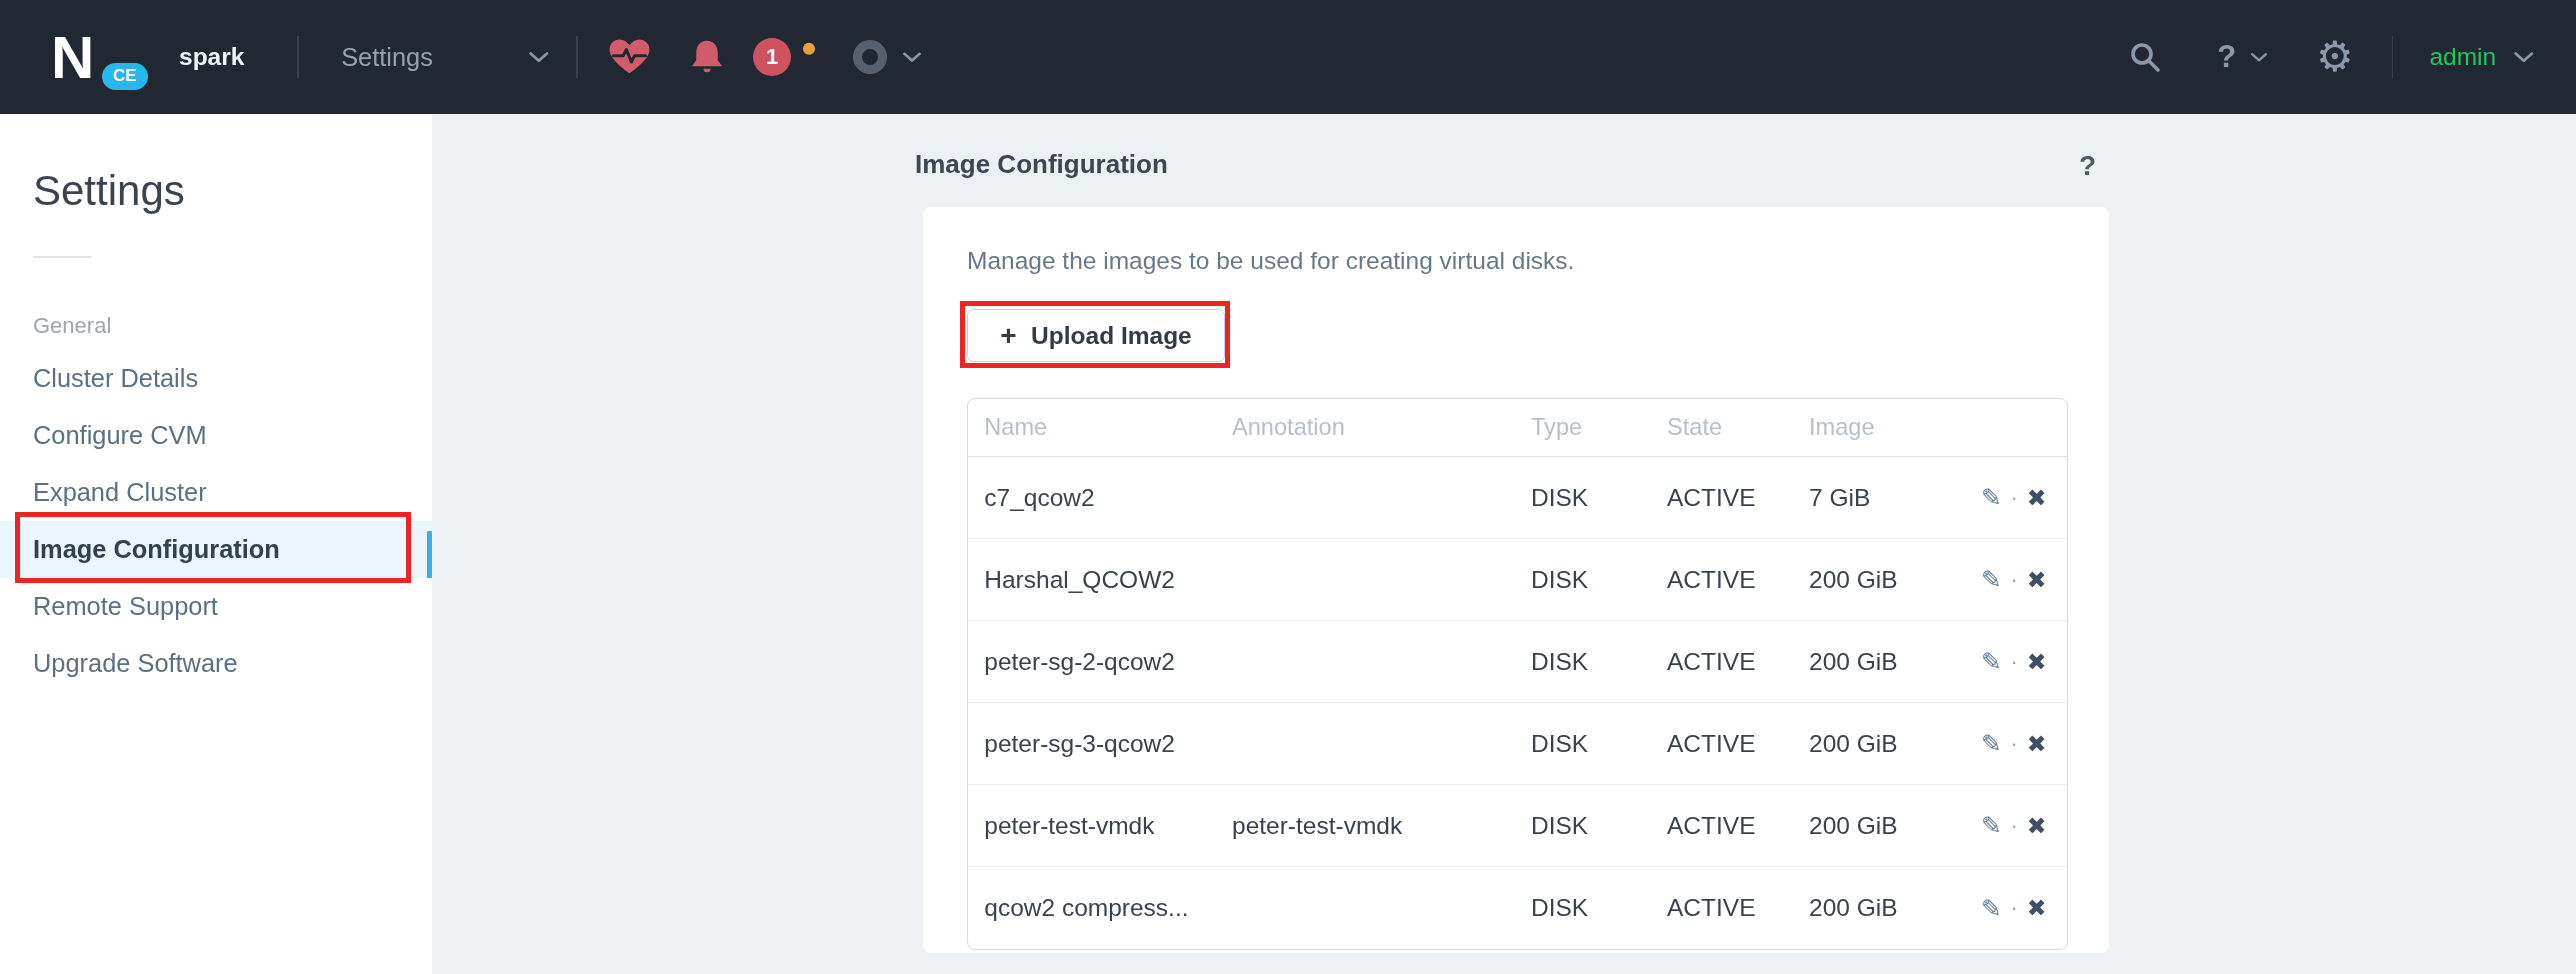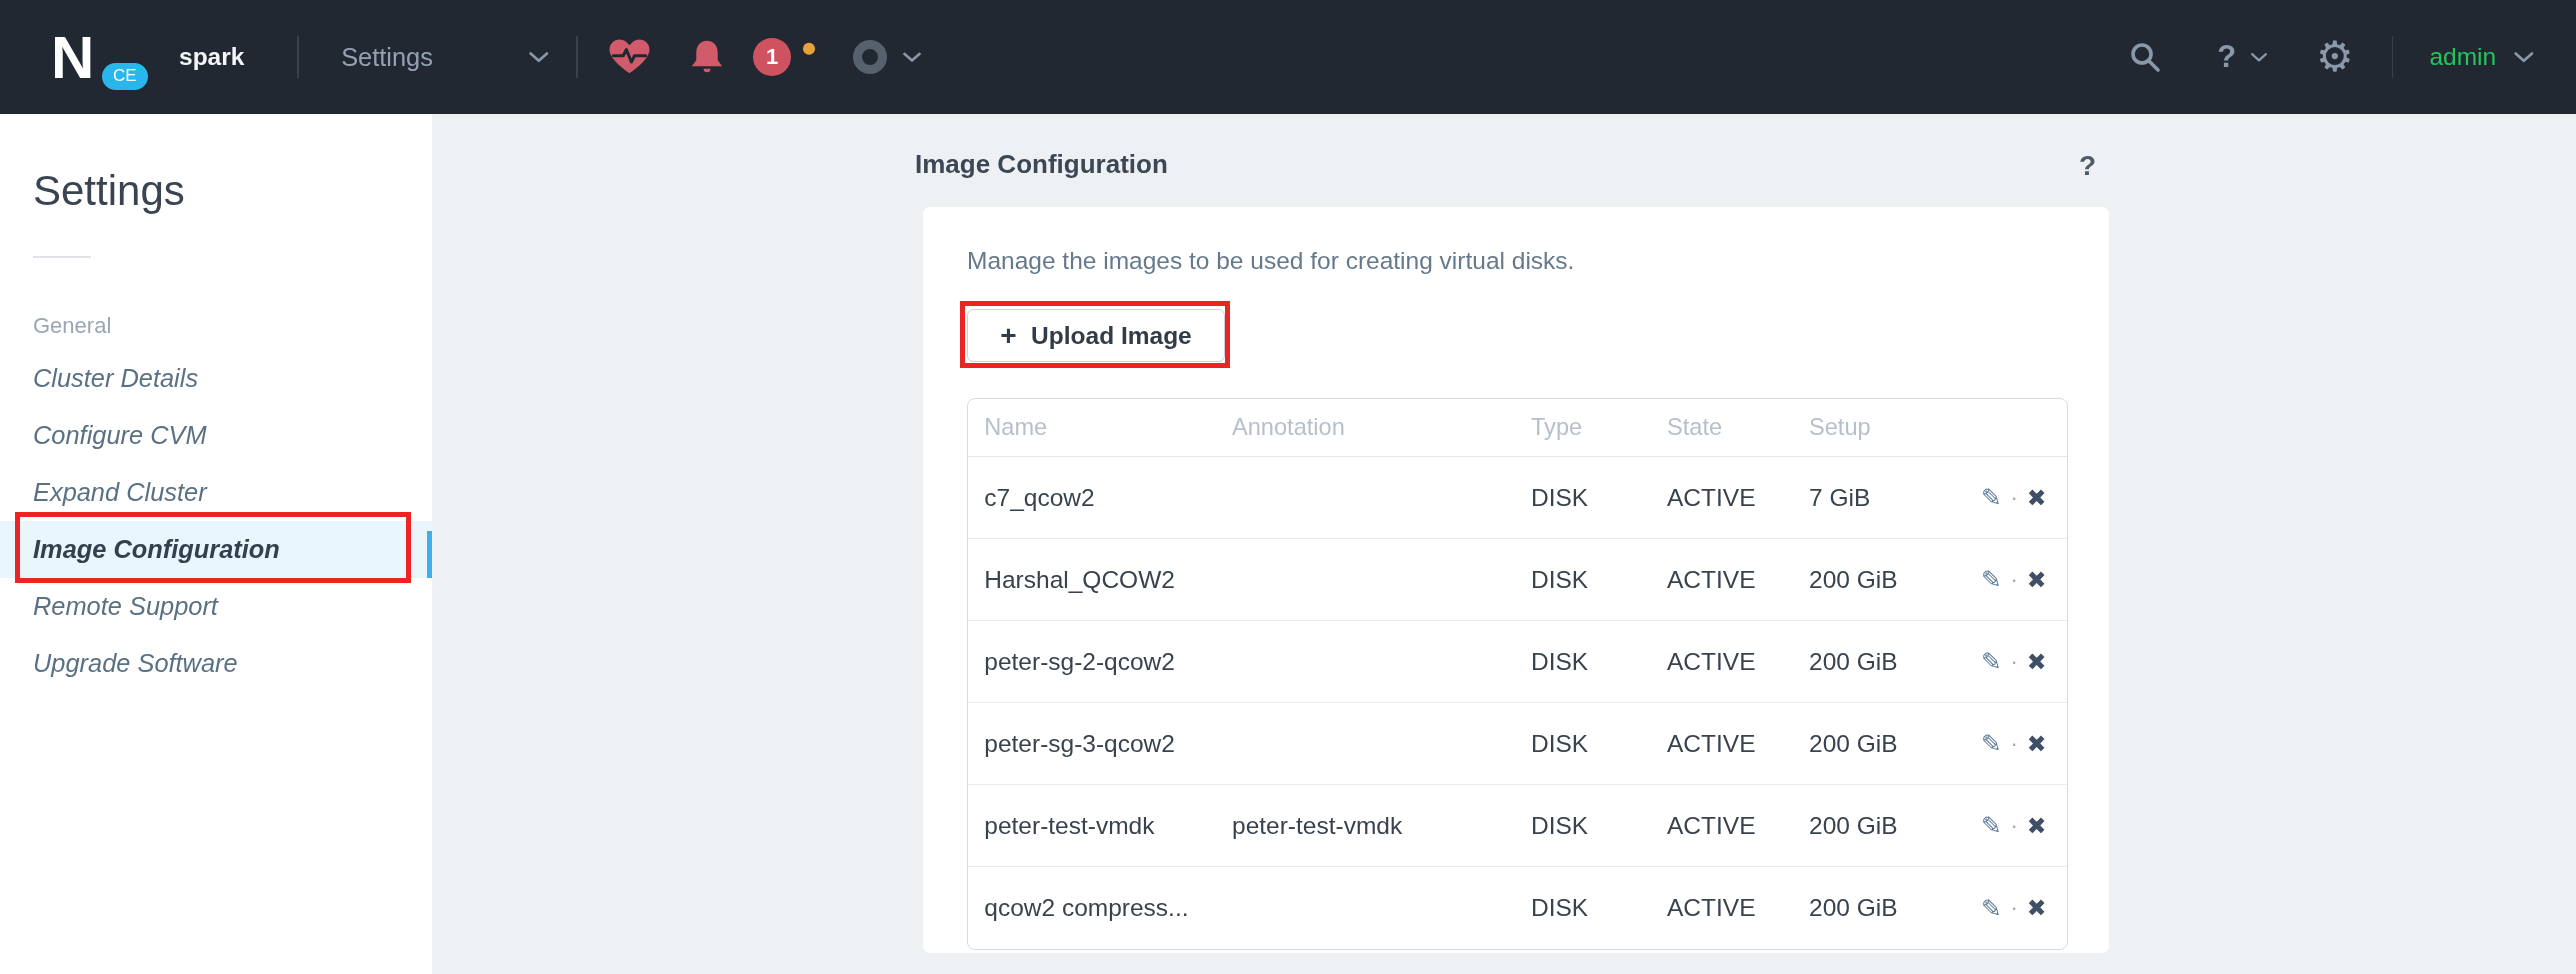--- a/index.html
+++ b/index.html
@@ -16,21 +16,21 @@
     background:#212831; display:flex; align-items:center;
     padding:0 40px 0 51px;
   }
   .logo { position:relative; width:100px; height:73px; flex:0 0 auto; }
   .logo-n {
     font-size:60px; font-weight:900; color:#ffffff; line-height:73px;
     letter-spacing:-2.7px;
   }
   .logo-badge {
     position:absolute; left:47px; top:38px;
-    background:#29b6ea; color:#fff; font-size:17px; font-weight:400;
+    background:#29b6ea; color:#fff; font-size:17px; font-weight:700;
     padding:3.6px 11px; border-radius:18px; border:4.5px solid #212831;
   }
   .tb-cluster { margin-left:28px; font-size:24.5px; font-weight:700; color:#f3f6f9; }
   .vdiv { width:1.8px; height:42px; background:#39414d; }
   .vdiv.d1 { margin-left:53px; }
   .tb-nav { margin-left:42px; font-size:25.4px; color:#95a1b2; }
   .chev { stroke:#8a97a8; stroke-width:3; fill:none; stroke-linecap:round; stroke-linejoin:round; }
   .tb-nav-chev { margin-left:94px; }
   .vdiv.d2 { margin-left:25.4px; }
   .hp { margin-left:29px; display:flex; align-items:center; }
@@ -63,21 +63,21 @@
     color:#3a4450; font-weight:400;
   }
   .section-divider {
     margin:42px 0 0 33px; width:58px; height:1.8px; background:#dfe3e8; border:none;
   }
   .section + .section .section-divider { margin-top:52px; }
   .section-label {
     margin:54px 0 0 33px; font-size:22px; line-height:27px; color:#9aa6b3;
   }
   .section + .section .section-label { margin-top:74px; }
-  .section-items { margin-top:11px;font-style:italic; }
+  .section-items { margin-top:11px; }
   .side-item {
     height:57px; display:flex; align-items:center; padding-left:33px;
     font-size:25.4px; color:#5a7084; font-weight:500; cursor:pointer;
   }
   .side-item.active {
     background:#e9f6fd; color:#33404e; font-weight:600;
   }
   .active-accent-bar {
     position:absolute; right:0; top:417px; width:5.4px; height:47px;
     background:#41aee9;
@@ -230,21 +230,21 @@
       <span class="plus">+</span>
       <span>Upload Image</span>
     </div>
 
     <div class="img-table">
       <div class="t-head" id="table-head">
           <div class="c1">Name</div>
           <div class="c2">Annotation</div>
           <div class="c3">Type</div>
           <div class="c4">State</div>
-          <div class="c5">Setup</div>
+          <div class="c5">Image</div>
           <div class="c6"></div>
         </div>
       <div id="table-body">
   <div class="t-row">
     <div class="c1">c7_qcow2</div>
     <div class="c2"></div>
     <div class="c3">DISK</div>
     <div class="c4">ACTIVE</div>
     <div class="c5">7 GiB</div>
     <div class="c6">

